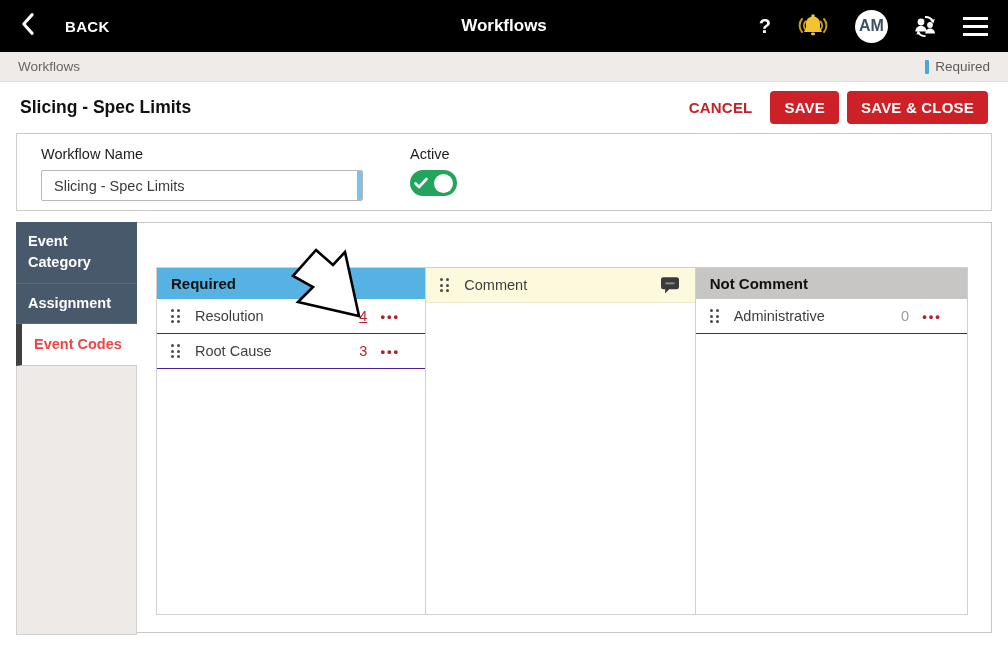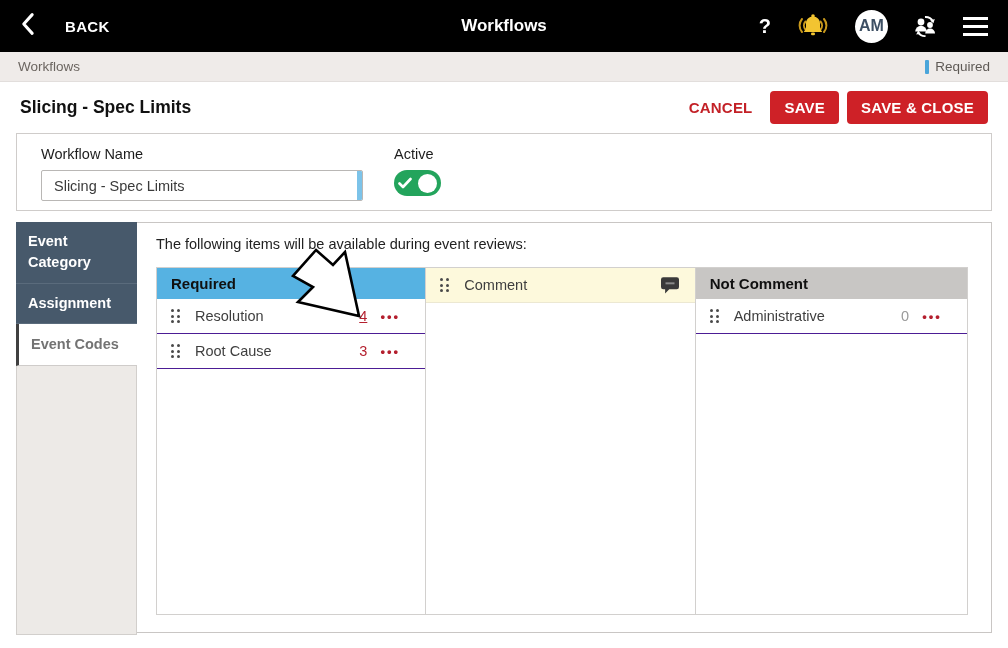--- a/index.html
+++ b/index.html
@@ -25,34 +25,34 @@
   .legend-text { font-size:13.5px; color:#5f5a56; }
 
   
   .actions-row { position:absolute; left:0; top:82px; width:1008px; height:51px; background:#fff; display:flex; align-items:center; padding:0 20px; }
   .page-title { font-size:17.5px; font-weight:bold; color:#111; }
   .actions-right { margin-left:auto; display:flex; align-items:center; gap:8px; }
   .cancel-link { color:#c32127; font-size:15px; font-weight:bold; letter-spacing:.2px; cursor:pointer; padding:6px 10px; }
   .btn-red { background:#ce2127; color:#fff; font-size:15px; font-weight:bold; border:none; border-radius:4px; padding:8px 14px; cursor:pointer; letter-spacing:.2px; font-family:"Liberation Sans", sans-serif; }
 
   
-  .name-card { position:absolute; left:16px; top:133px; width:976px; height:78px; background:#fff; border:1px solid #cfccca; display:flex; align-items:flex-start; padding:12px 24px; gap:31px; }
+  .name-card { position:absolute; left:16px; top:133px; width:976px; height:78px; background:#fff; border:1px solid #cfccca; display:flex; align-items:flex-start; padding:12px 24px; gap:47px; }
   .field-label { font-size:14.5px; color:#1c1c1c; margin-bottom:8px; }
   .input-wrap { position:relative; width:322px; }
   .text-input { width:322px; height:31px; border:1px solid #b9b7b5; border-radius:2px; padding:0 12px; font-size:14.5px; color:#3a3a3a; font-family:"Liberation Sans", sans-serif; background:#fff; }
   .input-required-bar { position:absolute; right:1px; top:1px; bottom:1px; width:5px; background:#7cc3e9; border-radius:0 1px 1px 0; pointer-events:none; }
   .toggle { width:47px; height:26px; border-radius:13px; background:#23a45c; display:flex; align-items:center; padding:0 4px; cursor:pointer; margin-top:2px; }
   .toggle-knob { margin-left:auto; width:19px; height:19px; border-radius:50%; background:#fff; }
 
   
   .tabs-col { position:absolute; left:16px; top:222px; width:121px; z-index:3; }
   .tab { width:121px; font-size:14.5px; font-weight:bold; padding:9px 12px; cursor:pointer; line-height:1.45; }
   .tab-dark { background:#47596b; color:#fff; border-bottom:1px solid #5a6b7c; }
   .tab-dark.tall { height:62px; }
-  .tab-active { background:#fff; color:#737373; border-left:3px solid #404040; border-bottom:1px solid #cfccca; height:42px; display:flex; align-items:center; }
+  .tab-active { background:#fff; color:#ef4444; border-left:6px solid #404040; border-bottom:1px solid #cfccca; height:42px; display:flex; align-items:center; }
   .tabs-filler { width:121px; height:269px; background:#edeae7; border:1px solid #d2cfcc; border-top:none; }
 
   
   .main-panel { position:absolute; left:136px; top:222px; width:856px; height:411px; background:#fff; border:1px solid #c9c6c4; z-index:1; }
   .intro-text { font-size:14.5px; color:#222; margin:13px 0 0 19px; }
   .codes-table { position:absolute; left:19px; top:44px; width:812px; height:348px; border:1px solid #d2d0ce; display:flex; }
   .col { width:270px; display:flex; flex-direction:column; border-right:1px solid #d2d0ce; }
   .col:last-child { width:272px; border-right:none; }
   .col-header { height:31px; display:flex; align-items:center; padding:0 14px; font-size:15px; font-weight:bold; color:#101010; }
   .hdr-required { background:#56b2e2; }
@@ -160,21 +160,20 @@
   </div>
 
   <nav class="tabs-col">
     <div class="tab tab-dark tall">Event Category</div>
     <div class="tab tab-dark">Assignment</div>
     <div class="tab tab-active">Event Codes</div>
     <div class="tabs-filler"></div>
   </nav>
 
   <section class="main-panel">
-    <p class="intro-text">The following items will be available during event reviews:</p>
 
     <div class="codes-table">
 
       <div class="col">
         <div class="col-header hdr-required">Required</div>
         <div class="row">
           <span class="drag-dots">
               <i></i>
               <i></i>
               <i></i>

